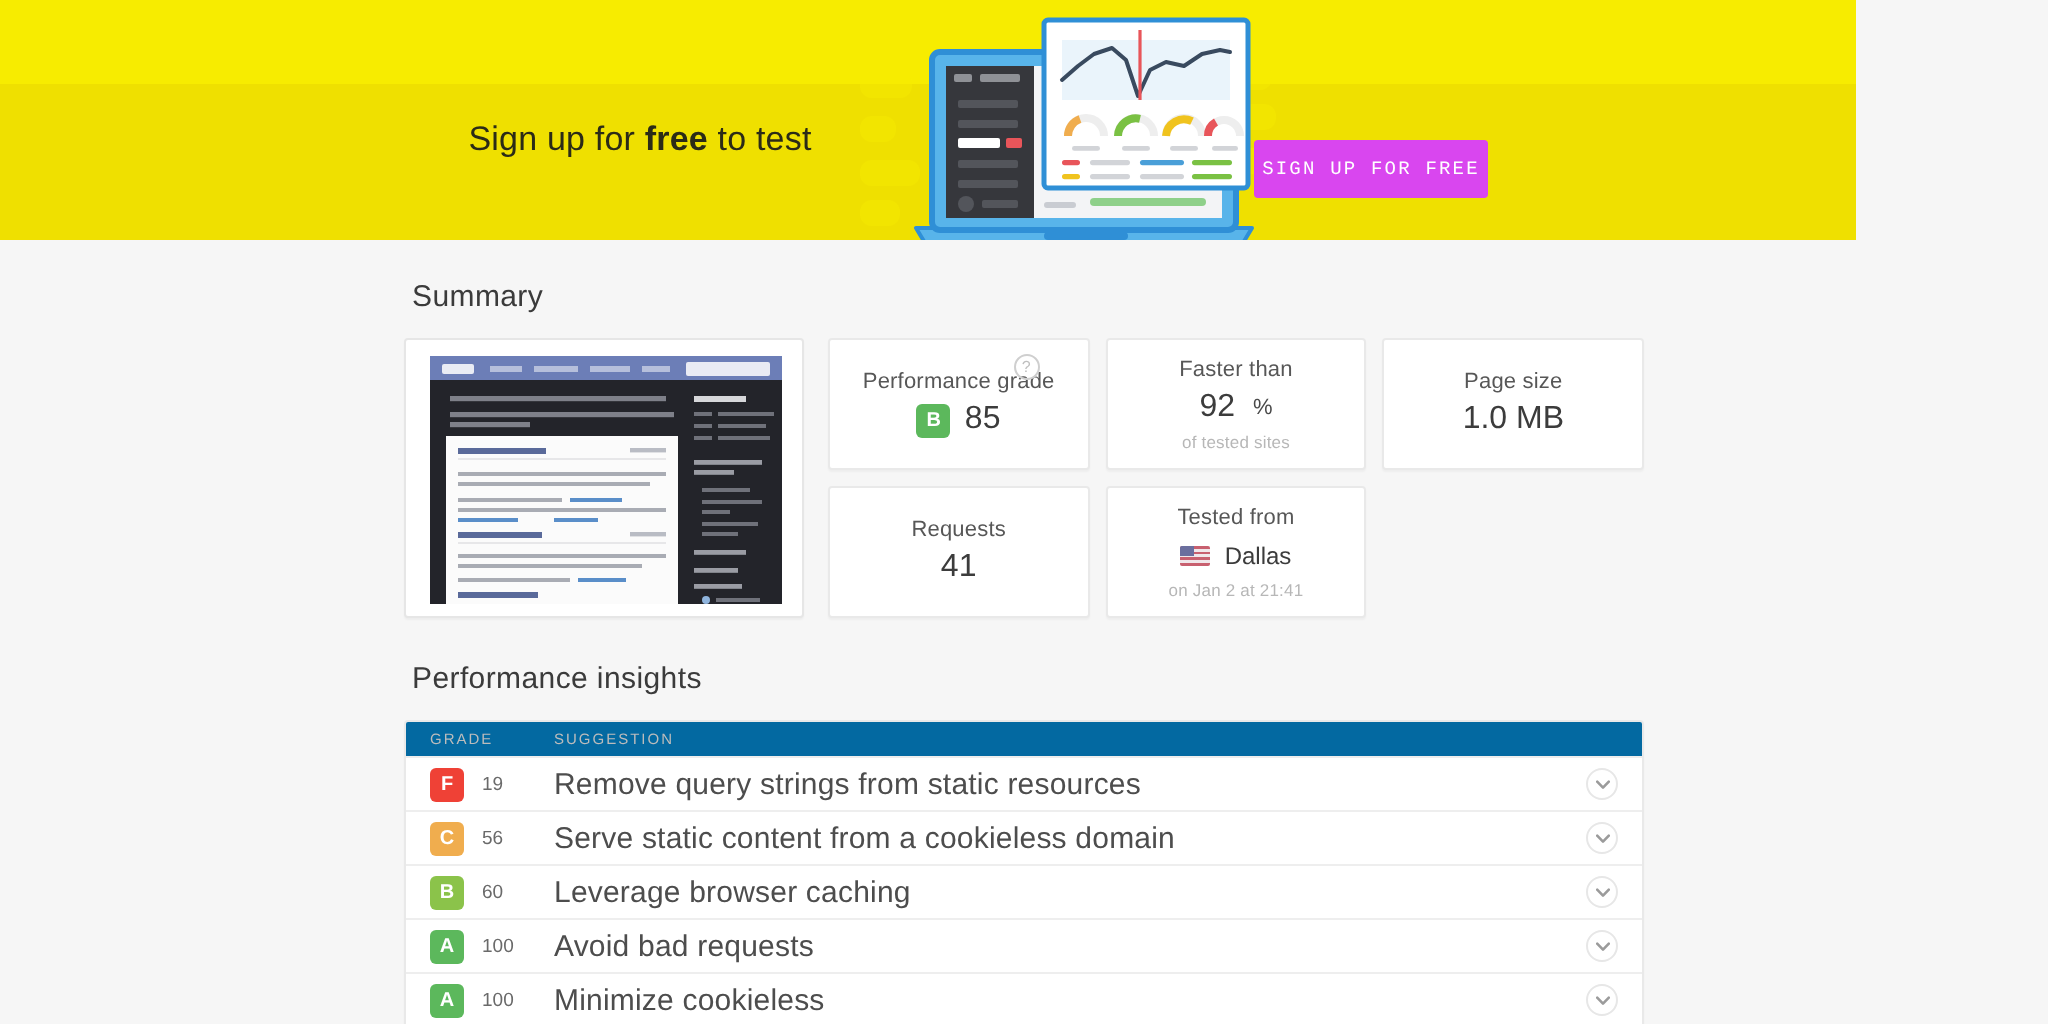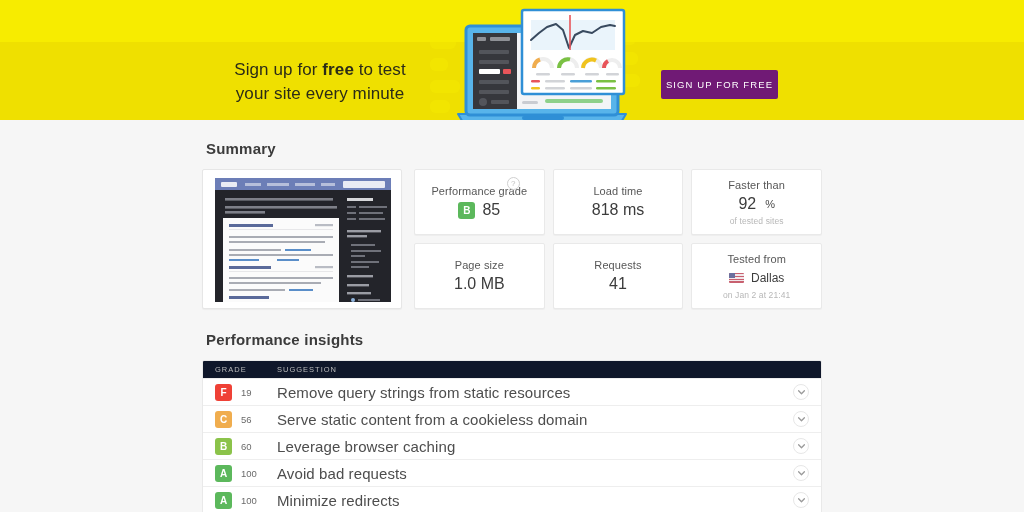--- a/index.html
+++ b/index.html
@@ -11,21 +11,21 @@
     height: 512px;
     overflow: hidden;
     background: #f6f6f6;
     font-family: "Liberation Sans", sans-serif;
     -webkit-font-smoothing: antialiased;
   }
 
   
   .promo-banner {
     position: relative;
-    width: 1024px;
+    width: 928px;
     height: 120px;
     background: #efe000;
     overflow: hidden;
   }
   .promo-banner .band-top {
     position: absolute;
     top: 0; left: 0;
     width: 100%;
     height: 42px;
     background: #f7ec00;
@@ -50,29 +50,29 @@
     width: 280px;
     text-align: center;
     font-size: 17px;
     line-height: 24px;
     color: #2b2b17;
     letter-spacing: .1px;
   }
   .promo-text b { font-weight: bold; }
   .promo-cta {
     position: absolute;
-    left: 661px;
+    left: 627px;
     top: 70px;
     width: 117px;
     height: 29px;
-    background: #701a75;
+    background: #d946ef;
     color: #ffffff;
     border: none;
     border-radius: 2px;
-    font-family: Liberation Sans, sans-serif;
+    font-family: Liberation Mono, monospace;
     font-size: 9.5px;
     letter-spacing: 1.1px;
     cursor: pointer;
     padding: 0;
   }
   .laptop-art {
     position: absolute;
     left: 452px;
     top: 2px;
   }
@@ -80,21 +80,21 @@
   
   .content {
     position: relative;
     width: 620px;
     margin: 0 auto;
     padding-top: 20px;
   }
   .section-title {
     font-size: 15px;
     color: #3b3b3b;
-    font-weight: bold;
+    font-weight: normal;
     margin: 0 0 12px 4px;
     letter-spacing: .2px;
   }
 
   
   .summary-wrap {
     display: flex;
     gap: 12px;
   }
   .shot-card {
@@ -208,21 +208,21 @@
     background: #fff;
     border: 1px solid #e9e9e9;
     border-radius: 2px;
     overflow: hidden;
     box-shadow: 0 1px 1px rgba(0,0,0,.03);
   }
   .insights-head {
     display: flex;
     align-items: center;
     height: 17px;
-    background: #0f172a;
+    background: #0369a1;
     border-bottom: 1px solid #ededed;
     padding: 0 12px;
   }
   .th {
     font-size: 7.5px;
     color: #bcbcbc;
     letter-spacing: 1px;
   }
   .th-grade { width: 62px; }
   .insight-row {
@@ -350,21 +350,20 @@
           <rect x="79" y="85" width="9" height="2.6" rx="1.3" fill="#f0c31e"></rect>
           <rect x="93" y="85" width="20" height="2.6" rx="1.3" fill="#d2d4d8"></rect>
           <rect x="118" y="85" width="22" height="2.6" rx="1.3" fill="#d2d4d8"></rect>
           <rect x="144" y="85" width="20" height="2.6" rx="1.3" fill="#7ac143"></rect>
         </g>
       </g>
     </svg>
 
     <div class="promo-text">
       <span>Sign up for </span><b>free</b><span> to test</span><br>
-      <span>your site every minute</span>
     </div>
 
     <button class="promo-cta">SIGN UP FOR FREE</button>
   </div>
 </div>
 
 <div class="content">
 
   <h2 class="section-title">Summary</h2>
 
@@ -453,24 +452,20 @@
 
       <div class="stat-card">
         <div class="info-icon">?</div>
         <div class="stat-label">Performance grade</div>
         <div class="stat-value">
           <span class="grade-badge" style="background:#5cb85c">B</span>
           <span>85</span>
         </div>
       </div>
 
-      <div class="stat-card">
-        <div class="stat-label">Load time</div>
-        <div class="stat-value">818 ms</div>
-      </div>
 
       <div class="stat-card">
         <div class="stat-label">Faster than</div>
         <div class="stat-value">
           <span>92</span>
             <span class="pct-unit">%</span>
         </div>
         <div class="stat-sub">of tested sites</div>
       </div>
 
@@ -556,21 +551,21 @@
               <path d="M0.6 0.8 L3.5 3.8 L6.4 0.8" fill="none" stroke="#9b9b9b" stroke-width="1.3" stroke-linecap="round" stroke-linejoin="round"></path>
             </svg>
         </button>
       </div>
 
       <div class="insight-row">
         <div class="row-grade">
           <span class="grade-badge" style="background:#5cb85c">A</span>
           <span class="row-score">100</span>
         </div>
-        <div class="row-text">Minimize redirects</div>
+        <div class="row-text">Minimize cookieless</div>
         <button class="chevron-btn">
           <svg width="7" height="5" viewBox="0 0 7 5">
               <path d="M0.6 0.8 L3.5 3.8 L6.4 0.8" fill="none" stroke="#9b9b9b" stroke-width="1.3" stroke-linecap="round" stroke-linejoin="round"></path>
             </svg>
         </button>
       </div>
 
     </div>
   </div>
 

